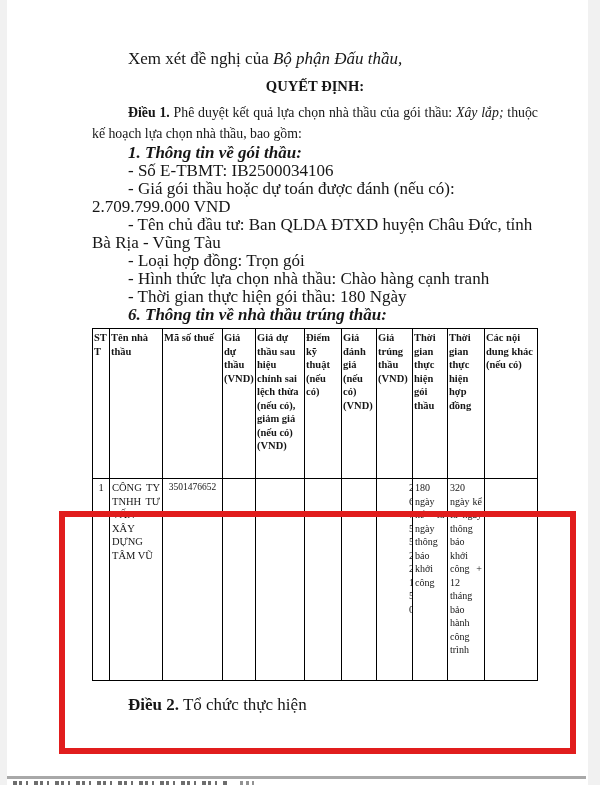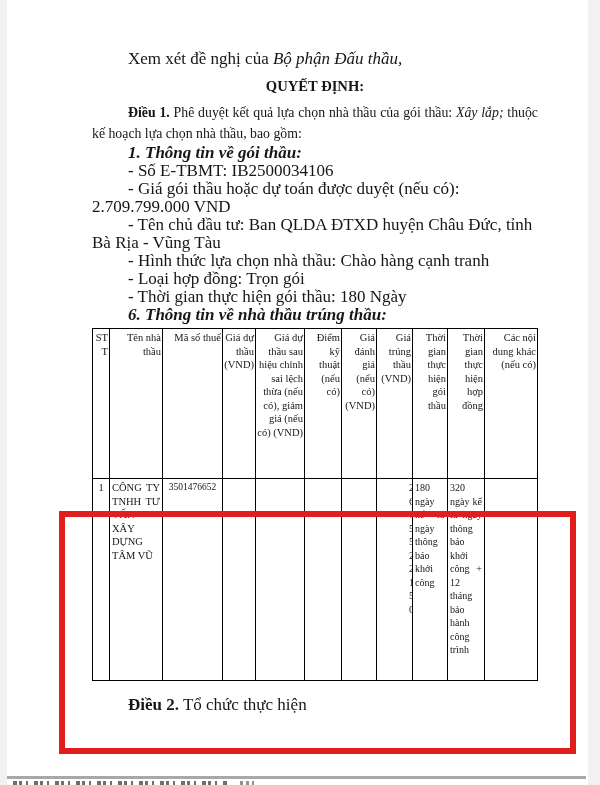--- a/index.html
+++ b/index.html
@@ -14,21 +14,21 @@
   .content{position:absolute;left:92px;top:46px;width:446px;}
   .para{font-size:13.8px;line-height:21px;text-align:justify;text-indent:36px;margin:0;}
   .line{font-size:17px;line-height:18px;text-indent:36px;margin:0;}
   .mt4{margin-top:4px;}
   .heading-center{font-size:14.6px;font-weight:bold;text-align:center;margin:8px 0 6px 0;line-height:20px;}
   .bi{font-weight:bold;font-style:italic;}
   .b{font-weight:bold;}
   .i{font-style:italic;}
   table{border-collapse:collapse;table-layout:fixed;width:445px;margin-top:4px;}
   th,td{border:1px solid #000;vertical-align:top;padding:2px 1px;overflow:hidden;}
-  th{font-size:10.5px;line-height:13.5px;font-weight:normal;text-align:right;overflow-wrap:anywhere;word-break:break-word;margin-top:48px;}
+  th{font-size:10.5px;line-height:13.5px;font-weight:bold;text-align:left;overflow-wrap:anywhere;word-break:break-word;margin-top:48px;}
   th.c0{word-break:break-all;}
   thead tr{height:150px;}
   tbody tr{height:202px;}
   td{font-size:10.5px;line-height:13.5px;}
   td.c0{text-align:center;}
   td.c1{text-align:justify;font-size:10.5px;padding-left:2px;padding-right:2px;}
   td.c2{text-align:center;font-size:9.5px;}
   td.c3,td.c7{text-align:center;word-break:break-all;font-size:10.5px;padding-right:3px;padding-left:32px;}
   td.c8,td.c9{text-align:justify;font-size:10px;padding-left:2px;padding-right:2px;margin-left:36px;}
   .dieu2{margin-top:15px;}
@@ -57,24 +57,24 @@
 
   <p class="line mt4"><span>Xem xét đề nghị của </span><span class="i">Bộ phận Đấu thầu,</span></p>
 
   <p class="heading-center">QUYẾT ĐỊNH:</p>
 
   <p class="para"><span class="b">Điều 1.</span><span> Phê duyệt kết quả lựa chọn nhà thầu của gói thầu: </span><span class="i">Xây lắp;</span><span> thuộc kế hoạch lựa chọn nhà thầu, bao gồm:</span></p>
 
   <p class="line bi">1. Thông tin về gói thầu:</p>
 
   <p class="line">- Số E-TBMT: IB2500034106</p>
-  <p class="line">- Giá gói thầu hoặc dự toán được duyệt (nếu có): 2.709.799.000 VND</p>
+  <p class="line">- Giá gói thầu hoặc dự toán được đánh (nếu có): 2.709.799.000 VND</p>
   <p class="line">- Tên chủ đầu tư: Ban QLDA ĐTXD huyện Châu Đức, tỉnh Bà Rịa - Vũng Tàu</p>
+  <p class="line">- Loại hợp đồng: Trọn gói</p>
   <p class="line">- Hình thức lựa chọn nhà thầu: Chào hàng cạnh tranh</p>
-  <p class="line">- Loại hợp đồng: Trọn gói</p>
   <p class="line">- Thời gian thực hiện gói thầu: 180 Ngày</p>
 
   <p class="line bi">6. Thông tin về nhà thầu trúng thầu:</p>
 
   <table>
     <colgroup>
       <col style="width:17px">
         <col style="width:53px">
         <col style="width:60px">
       <col style="width:33px">

